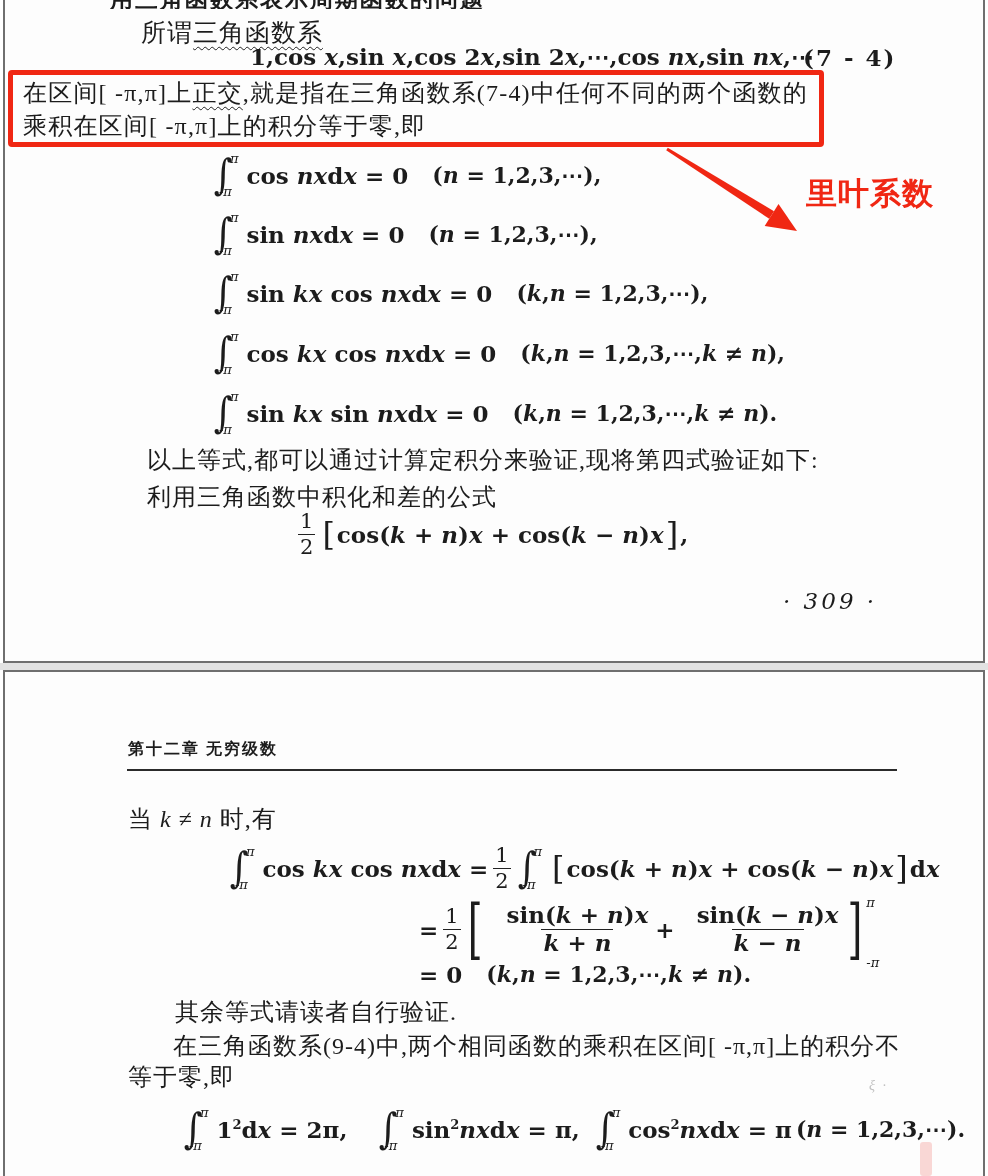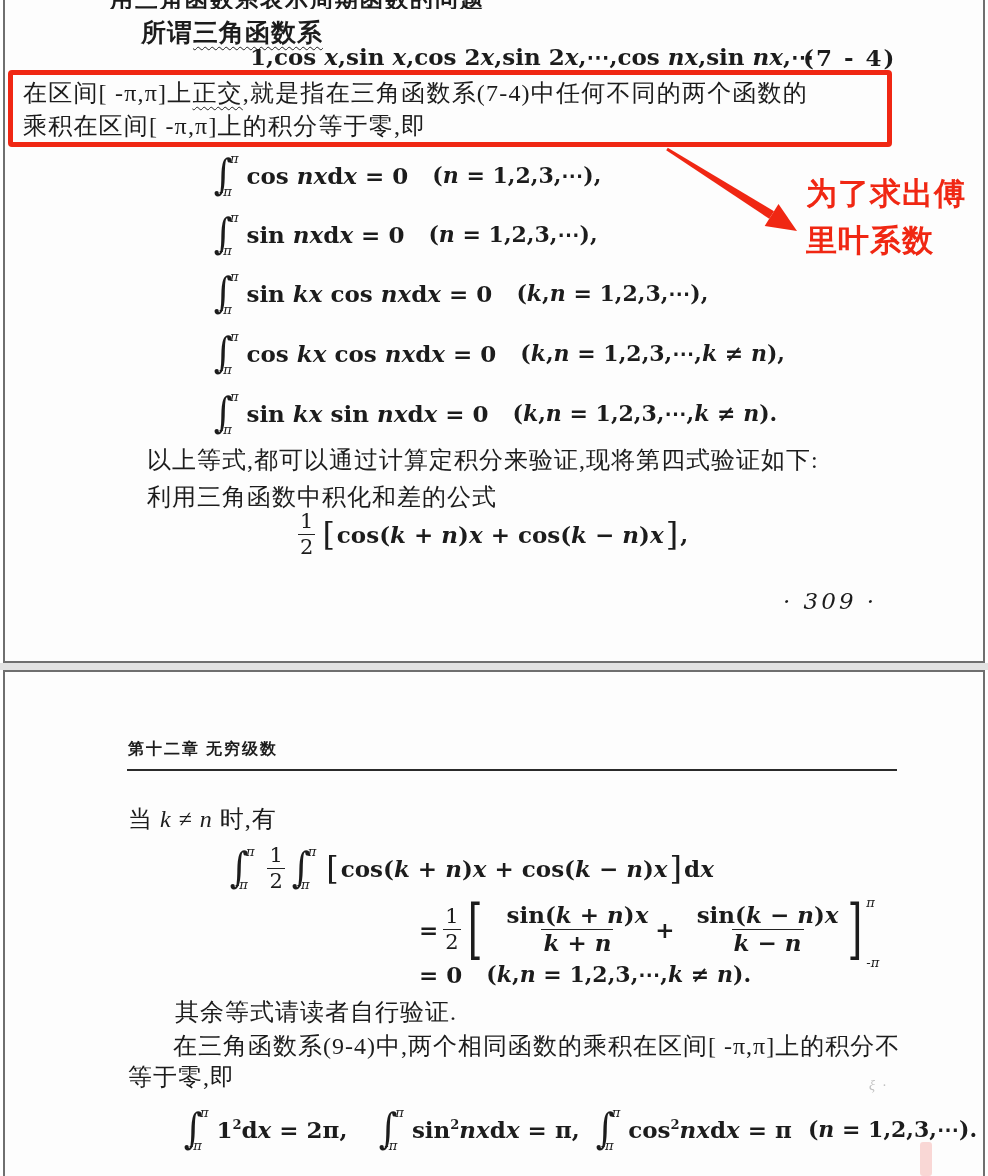--- a/index.html
+++ b/index.html
@@ -22,24 +22,24 @@
   .math{font-family:"DejaVu Serif",serif;font-size:23px;white-space:nowrap;font-weight:bold;}
   .it{font-style:italic;}
   sup,sub{font-size:13px;}
   .wavy{text-decoration-line:underline;text-decoration-style:wavy;
         text-decoration-color:#222;text-underline-offset:5px;text-decoration-thickness:1.4px;}
 
   
   .clipwrap{left:110px;top:0;width:480px;height:9px;overflow:hidden;}
   .clipwrap span{position:relative;top:-16px;font-size:23px;font-weight:700;letter-spacing:2px;}
 
-  .intro{left:141px;top:16px;font-weight:700;font-size:25px;}
+  .intro{left:141px;top:16px;font-weight:400;font-size:25px;}
   .serieslabel{left:803px;top:44px;letter-spacing:2px;}
 
-  .hlbox{left:8px;top:70px;width:884px;height:77px;box-sizing:border-box;
+  .hlbox{left:8px;top:70px;width:816px;height:77px;box-sizing:border-box;
          border:5px solid var(--red,#f02713);border-radius:4px;padding:2px 0 0 10px;}
   .hlbox .ln{font-size:24px;letter-spacing:1.2px;line-height:33px;white-space:nowrap;}
 
   
   .intgrp{display:inline-flex;align-items:center;margin-right:8px;}
   .int{font-family:"DejaVu Serif",serif;font-size:42px;line-height:1;transform:scaleX(.85);}
   .lims{display:inline-flex;flex-direction:column;justify-content:space-between;
         height:48px;font-size:13px;font-family:"DejaVu Serif",serif;font-style:italic;margin-left:-4px;}
   .lims .lo{margin-left:-11px;}
   .cond{margin-left:24px;font-size:22px;}
@@ -167,37 +167,37 @@
   <span class="math">,</span>
 </div>
 
 <div class="abs pagenum">· 309 ·</div>
 
 <svg class="arrow" width="988" height="1176" viewBox="0 0 988 1176">
   <polygon points="666.2,150.3 667.8,147.7 774,211.2 769.2,218.8" fill="currentColor"></polygon>
   <polygon points="764.7,226 778.5,204 797,231" fill="currentColor"></polygon>
 </svg>
 <div class="abs anno">
-  <div>为了求出傅</div>
   <div>里叶系数</div>
 </div>
 
 <div class="abs hdr cjk">第十二章  无穷级数</div>
 <div class="abs rule"></div>
 
 <div class="abs cjk" style="left:128px;top:803px"><span>当 </span><span class="it">k</span><span> ≠ </span><span class="it">n</span><span> 时,有</span></div>
 
 <div class="row" style="left:228px;top:838px;height:60px">
   <span class="intgrp">
       <span class="int">∫</span>
       <span class="lims">
         <span class="hi">π</span>
         <span class="lo">-π</span>
       </span>
     </span>
+  <span class="math"><span>cos </span><span class="it">kx</span><span> cos </span><span class="it">nx</span><span>d</span><span class="it">x</span><span> =</span></span>
   <span class="fr">
       <span class="nm">1</span>
       <span class="dn">2</span>
     </span>
   <span class="intgrp">
       <span class="int">∫</span>
       <span class="lims">
         <span class="hi">π</span>
         <span class="lo">-π</span>
       </span>
@@ -258,17 +258,17 @@
     </span>
   <span class="math" style="margin-right:14px"><span>sin</span><sup>2</sup><span class="it">nx</span><span>d</span><span class="it">x</span><span> = π,</span></span>
   <span class="intgrp">
       <span class="int">∫</span>
       <span class="lims">
         <span class="hi">π</span>
         <span class="lo">-π</span>
       </span>
     </span>
   <span class="math"><span>cos</span><sup>2</sup><span class="it">nx</span><span>d</span><span class="it">x</span><span> = π</span></span>
-  <span class="math cond" style="margin-left:16px"><span>(</span><span class="it">n</span><span> = 1,2,3,⋯).</span></span>
+  <span class="math cond" style="margin-left:4px"><span>(</span><span class="it">n</span><span> = 1,2,3,⋯).</span></span>
 </div>
 
 <div class="abs faint">ξ ·</div>
 <div class="abs smudge"></div>
 
 </body></html>

